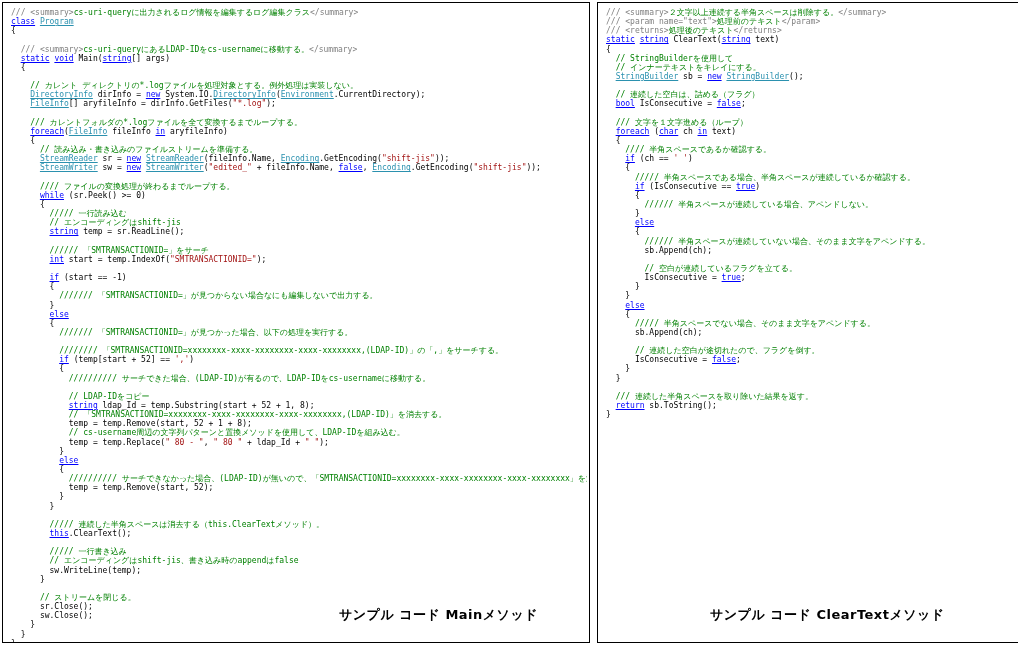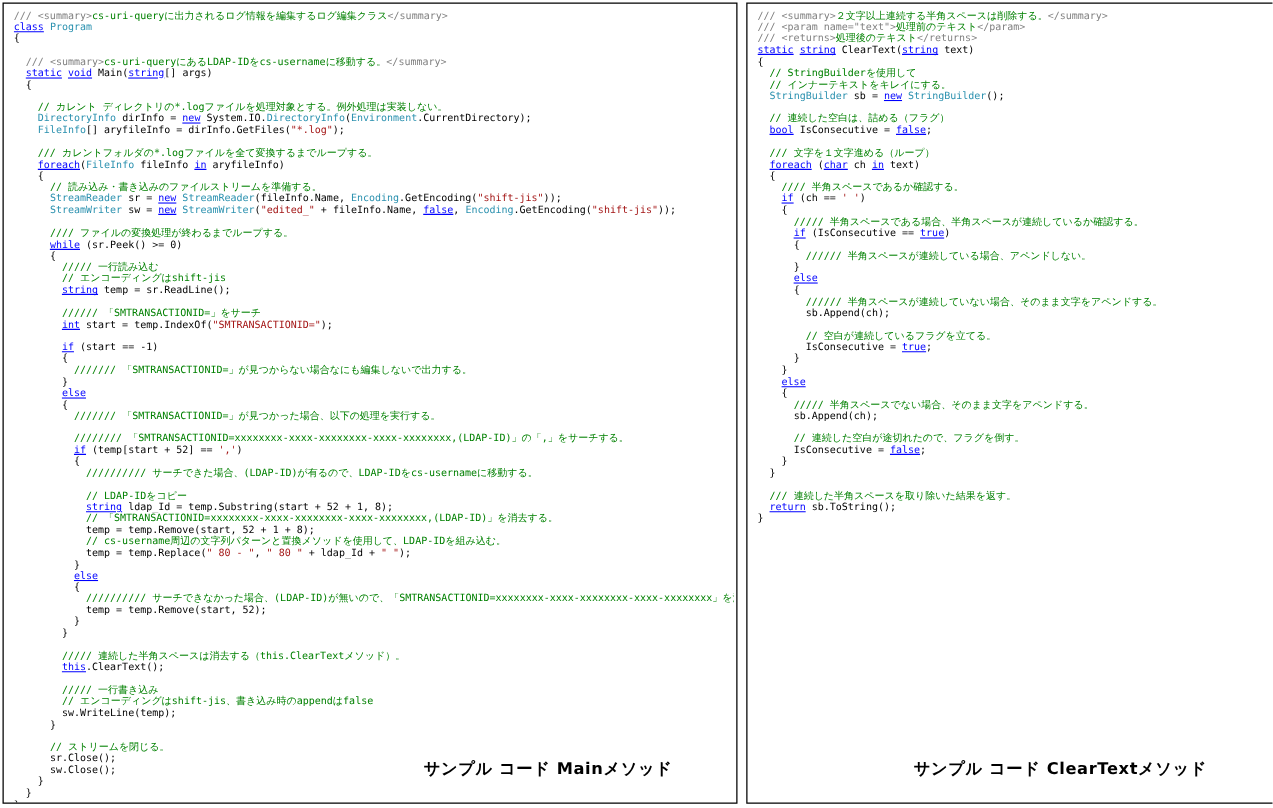--- a/index.html
+++ b/index.html
@@ -4,29 +4,29 @@
 <style>
   html,body{margin:0;padding:0;background:#ffffff;}
   body{width:1018px;height:646px;position:relative;font-family:"DejaVu Sans Mono",monospace;}
   .panel{position:absolute;top:2px;height:641px;background:#ffffff;border:1px solid #000000;
          box-sizing:border-box;overflow:hidden;}
   .panel-left{left:2px;width:588px;}
   .panel-right{left:597px;width:428px;}
   .code{padding:5px 2px 0 8px;font-size:8px;line-height:9.15px;white-space:pre;}
   .code-line{height:9.15px;overflow:hidden;}
   .tok-k{color:#0000ff;text-decoration:underline;}            
-  .tok-t{color:#2b91af;}            
+  .tok-t{color:#2b91af;text-decoration:underline;}            
   .tok-c{color:#008000;text-align:right;}            
   .tok-g{color:#808080;}            
   .tok-s{color:#a31515;}            
   .tok-p{color:#000000;}            
   .caption{position:absolute;font-family:"DejaVu Sans",sans-serif;font-weight:bold;
            font-size:13px;color:#000000;white-space:nowrap;letter-spacing:0.5px;text-align:center;}
   .caption-main{left:336px;top:603px;}
-  .caption-cleartext{left:112px;top:603px;margin-left:21px;}
+  .caption-cleartext{left:112px;top:603px;}
 </style>
 </head>
 <body>
 
 <div class="panel panel-left">
   <div class="code"><div class="code-line"><span class="tok-g">/// &lt;summary&gt;</span><span class="tok-c">cs-uri-queryに出力されるログ情報を編集するログ編集クラス</span><span class="tok-g">&lt;/summary&gt;</span></div><div class="code-line"><span class="tok-k">class</span><span class="tok-p"> </span><span class="tok-t">Program</span></div><div class="code-line"><span class="tok-p">{</span></div><div class="code-line">&nbsp;</div><div class="code-line">  <span class="tok-g">/// &lt;summary&gt;</span><span class="tok-c">cs-uri-queryにあるLDAP-IDをcs-usernameに移動する。</span><span class="tok-g">&lt;/summary&gt;</span></div><div class="code-line">  <span class="tok-k">static</span><span class="tok-p"> </span><span class="tok-k">void</span><span class="tok-p"> Main(</span><span class="tok-k">string</span><span class="tok-p">[] args)</span></div><div class="code-line">  <span class="tok-p">{</span></div><div class="code-line">&nbsp;</div><div class="code-line">    <span class="tok-c">// カレント ディレクトリの*.logファイルを処理対象とする。例外処理は実装しない。</span></div><div class="code-line">    <span class="tok-t">DirectoryInfo</span><span class="tok-p"> dirInfo = </span><span class="tok-k">new</span><span class="tok-p"> System.IO.</span><span class="tok-t">DirectoryInfo</span><span class="tok-p">(</span><span class="tok-t">Environment</span><span class="tok-p">.CurrentDirectory);</span></div><div class="code-line">    <span class="tok-t">FileInfo</span><span class="tok-p">[] aryfileInfo = dirInfo.GetFiles(</span><span class="tok-s">"*.log"</span><span class="tok-p">);</span></div><div class="code-line">&nbsp;</div><div class="code-line">    <span class="tok-c">/// カレントフォルダの*.logファイルを全て変換するまでループする。</span></div><div class="code-line">    <span class="tok-k">foreach</span><span class="tok-p">(</span><span class="tok-t">FileInfo</span><span class="tok-p"> fileInfo </span><span class="tok-k">in</span><span class="tok-p"> aryfileInfo)</span></div><div class="code-line">    <span class="tok-p">{</span></div><div class="code-line">      <span class="tok-c">// 読み込み・書き込みのファイルストリームを準備する。</span></div><div class="code-line">      <span class="tok-t">StreamReader</span><span class="tok-p"> sr = </span><span class="tok-k">new</span><span class="tok-p"> </span><span class="tok-t">StreamReader</span><span class="tok-p">(fileInfo.Name, </span><span class="tok-t">Encoding</span><span class="tok-p">.GetEncoding(</span><span class="tok-s">"shift-jis"</span><span class="tok-p">));</span></div><div class="code-line">      <span class="tok-t">StreamWriter</span><span class="tok-p"> sw = </span><span class="tok-k">new</span><span class="tok-p"> </span><span class="tok-t">StreamWriter</span><span class="tok-p">(</span><span class="tok-s">"edited_"</span><span class="tok-p"> + fileInfo.Name, </span><span class="tok-k">false</span><span class="tok-p">, </span><span class="tok-t">Encoding</span><span class="tok-p">.GetEncoding(</span><span class="tok-s">"shift-jis"</span><span class="tok-p">));</span></div><div class="code-line">&nbsp;</div><div class="code-line">      <span class="tok-c">//// ファイルの変換処理が終わるまでループする。</span></div><div class="code-line">      <span class="tok-k">while</span><span class="tok-p"> (sr.Peek() &gt;= 0)</span></div><div class="code-line">      <span class="tok-p">{</span></div><div class="code-line">        <span class="tok-c">///// 一行読み込む</span></div><div class="code-line">        <span class="tok-c">// エンコーディングはshift-jis</span></div><div class="code-line">        <span class="tok-k">string</span><span class="tok-p"> temp = sr.ReadLine();</span></div><div class="code-line">&nbsp;</div><div class="code-line">        <span class="tok-c">////// 「SMTRANSACTIONID=」をサーチ</span></div><div class="code-line">        <span class="tok-k">int</span><span class="tok-p"> start = temp.IndexOf(</span><span class="tok-s">"SMTRANSACTIONID="</span><span class="tok-p">);</span></div><div class="code-line">&nbsp;</div><div class="code-line">        <span class="tok-k">if</span><span class="tok-p"> (start == -1)</span></div><div class="code-line">        <span class="tok-p">{</span></div><div class="code-line">          <span class="tok-c">/////// 「SMTRANSACTIONID=」が見つからない場合なにも編集しないで出力する。</span></div><div class="code-line">        <span class="tok-p">}</span></div><div class="code-line">        <span class="tok-k">else</span></div><div class="code-line">        <span class="tok-p">{</span></div><div class="code-line">          <span class="tok-c">/////// 「SMTRANSACTIONID=」が見つかった場合、以下の処理を実行する。</span></div><div class="code-line">&nbsp;</div><div class="code-line">          <span class="tok-c">//////// 「SMTRANSACTIONID=xxxxxxxx-xxxx-xxxxxxxx-xxxx-xxxxxxxx,(LDAP-ID)」の「,」をサーチする。</span></div><div class="code-line">          <span class="tok-k">if</span><span class="tok-p"> (temp[start + 52] == </span><span class="tok-s">','</span><span class="tok-p">)</span></div><div class="code-line">          <span class="tok-p">{</span></div><div class="code-line">            <span class="tok-c">////////// サーチできた場合、(LDAP-ID)が有るので、LDAP-IDをcs-usernameに移動する。</span></div><div class="code-line">&nbsp;</div><div class="code-line">            <span class="tok-c">// LDAP-IDをコピー</span></div><div class="code-line">            <span class="tok-k">string</span><span class="tok-p"> ldap_Id = temp.Substring(start + 52 + 1, 8);</span></div><div class="code-line">            <span class="tok-c">// 「SMTRANSACTIONID=xxxxxxxx-xxxx-xxxxxxxx-xxxx-xxxxxxxx,(LDAP-ID)」を消去する。</span></div><div class="code-line">            <span class="tok-p">temp = temp.Remove(start, 52 + 1 + 8);</span></div><div class="code-line">            <span class="tok-c">// cs-username周辺の文字列パターンと置換メソッドを使用して、LDAP-IDを組み込む。</span></div><div class="code-line">            <span class="tok-p">temp = temp.Replace(</span><span class="tok-s">" 80 - "</span><span class="tok-p">, </span><span class="tok-s">" 80 "</span><span class="tok-p"> + ldap_Id + </span><span class="tok-s">" "</span><span class="tok-p">);</span></div><div class="code-line">          <span class="tok-p">}</span></div><div class="code-line">          <span class="tok-k">else</span></div><div class="code-line">          <span class="tok-p">{</span></div><div class="code-line">            <span class="tok-c">////////// サーチできなかった場合、(LDAP-ID)が無いので、「SMTRANSACTIONID=xxxxxxxx-xxxx-xxxxxxxx-xxxx-xxxxxxxx」を消去する。</span></div><div class="code-line">            <span class="tok-p">temp = temp.Remove(start, 52);</span></div><div class="code-line">          <span class="tok-p">}</span></div><div class="code-line">        <span class="tok-p">}</span></div><div class="code-line">&nbsp;</div><div class="code-line">        <span class="tok-c">///// 連続した半角スペースは消去する（this.ClearTextメソッド）。</span></div><div class="code-line">        <span class="tok-k">this</span><span class="tok-p">.ClearText();</span></div><div class="code-line">&nbsp;</div><div class="code-line">        <span class="tok-c">///// 一行書き込み</span></div><div class="code-line">        <span class="tok-c">// エンコーディングはshift-jis、書き込み時のappendはfalse</span></div><div class="code-line">        <span class="tok-p">sw.WriteLine(temp);</span></div><div class="code-line">      <span class="tok-p">}</span></div><div class="code-line">&nbsp;</div><div class="code-line">      <span class="tok-c">// ストリームを閉じる。</span></div><div class="code-line">      <span class="tok-p">sr.Close();</span></div><div class="code-line">      <span class="tok-p">sw.Close();</span></div><div class="code-line">    <span class="tok-p">}</span></div><div class="code-line">  <span class="tok-p">}</span></div><div class="code-line"><span class="tok-p">}</span></div></div>
   <div class="caption caption-main">サンプル コード Mainメソッド</div>
 </div>
 
 <div class="panel panel-right">

